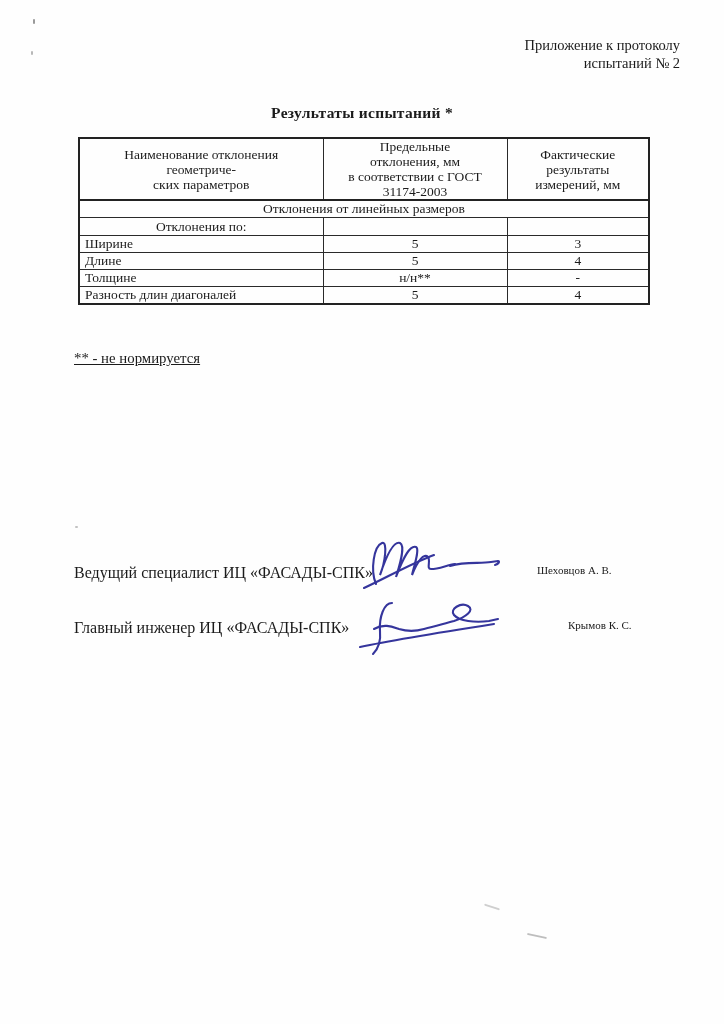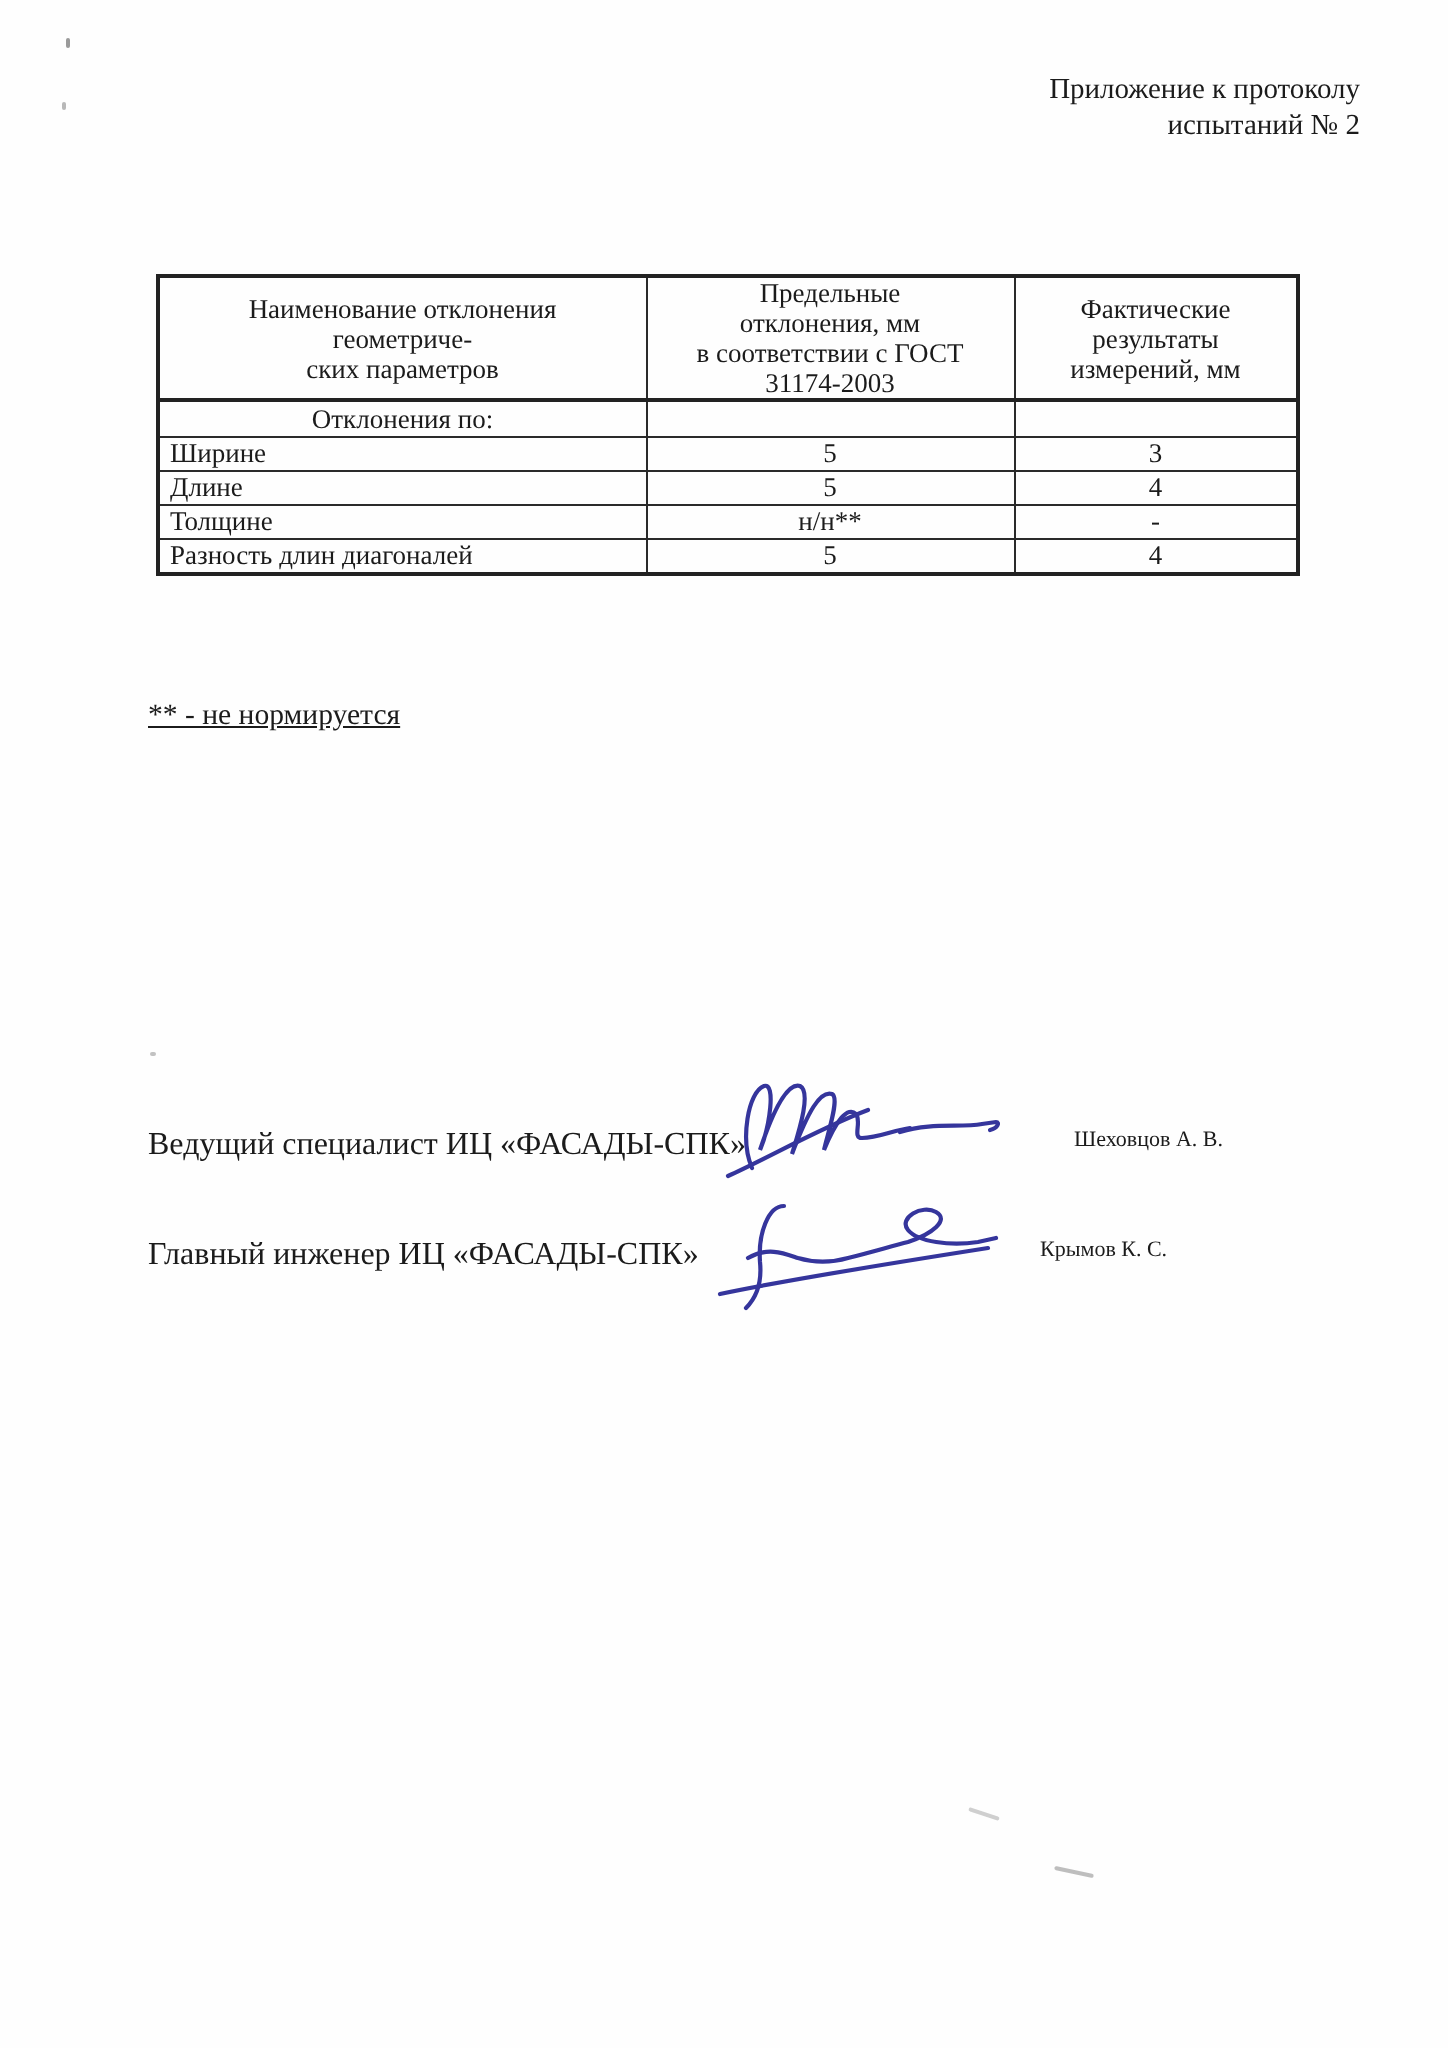--- a/index.html
+++ b/index.html
@@ -98,58 +98,62 @@
   .sig-row-2 { top: 619px; }
   .sig-role {
     position: absolute; left: 74px; top: 0;
     font-size: 16px; white-space: nowrap;
   }
   .sig-name {
     position: absolute; top: 0;
     font-size: 11px; white-space: nowrap;
   }
   .sig-name-1 { left: 537px; }
-  .sig-name-2 { left: 520px; }
+  .sig-name-2 { left: 568px; }
   .sig-art { position: absolute; top: -34px; }
   .sig-art-1 { left: 354px; }
   .sig-art-2 { left: 348px; top: -24px; }
 
   
   .speck { position: absolute; background: #9a9a9a; border-radius: 1px; }
   .smudge { position: absolute; height: 2px; background: #a8a8a8; opacity: .55; border-radius: 1px; }
 </style>
 </head>
 <body>
 
 <div class="page">
 
   <div class="doc-header">
     <div>Приложение к протоколу</div>
     <div>испытаний № 2</div>
   </div>
 
+  <div class="doc-title">Результаты испытаний *</div>
 
   <table class="results">
     <colgroup>
         <col class="c1">
         <col class="c2">
         <col class="c3">
       </colgroup>
     <thead>
       <tr>
         <th>Наименование отклонения геометриче-
 ских параметров</th>
         <th>Предельные отклонения, мм
 в соответствии с ГОСТ
 31174-2003</th>
         <th>Фактические результаты
 измерений, мм</th>
       </tr>
     </thead>
     <tbody>
+      <tr class="section-row">
+        <td colspan="3">Отклонения от линейных размеров</td>
+      </tr>
       <tr class="group-row">
         <td class="name">Отклонения по:</td>
         <td></td>
         <td></td>
       </tr>
       <tr class="data-row">
         <td class="name">Ширине</td>
         <td class="val">5</td>
         <td class="val">3</td>
       </tr>

